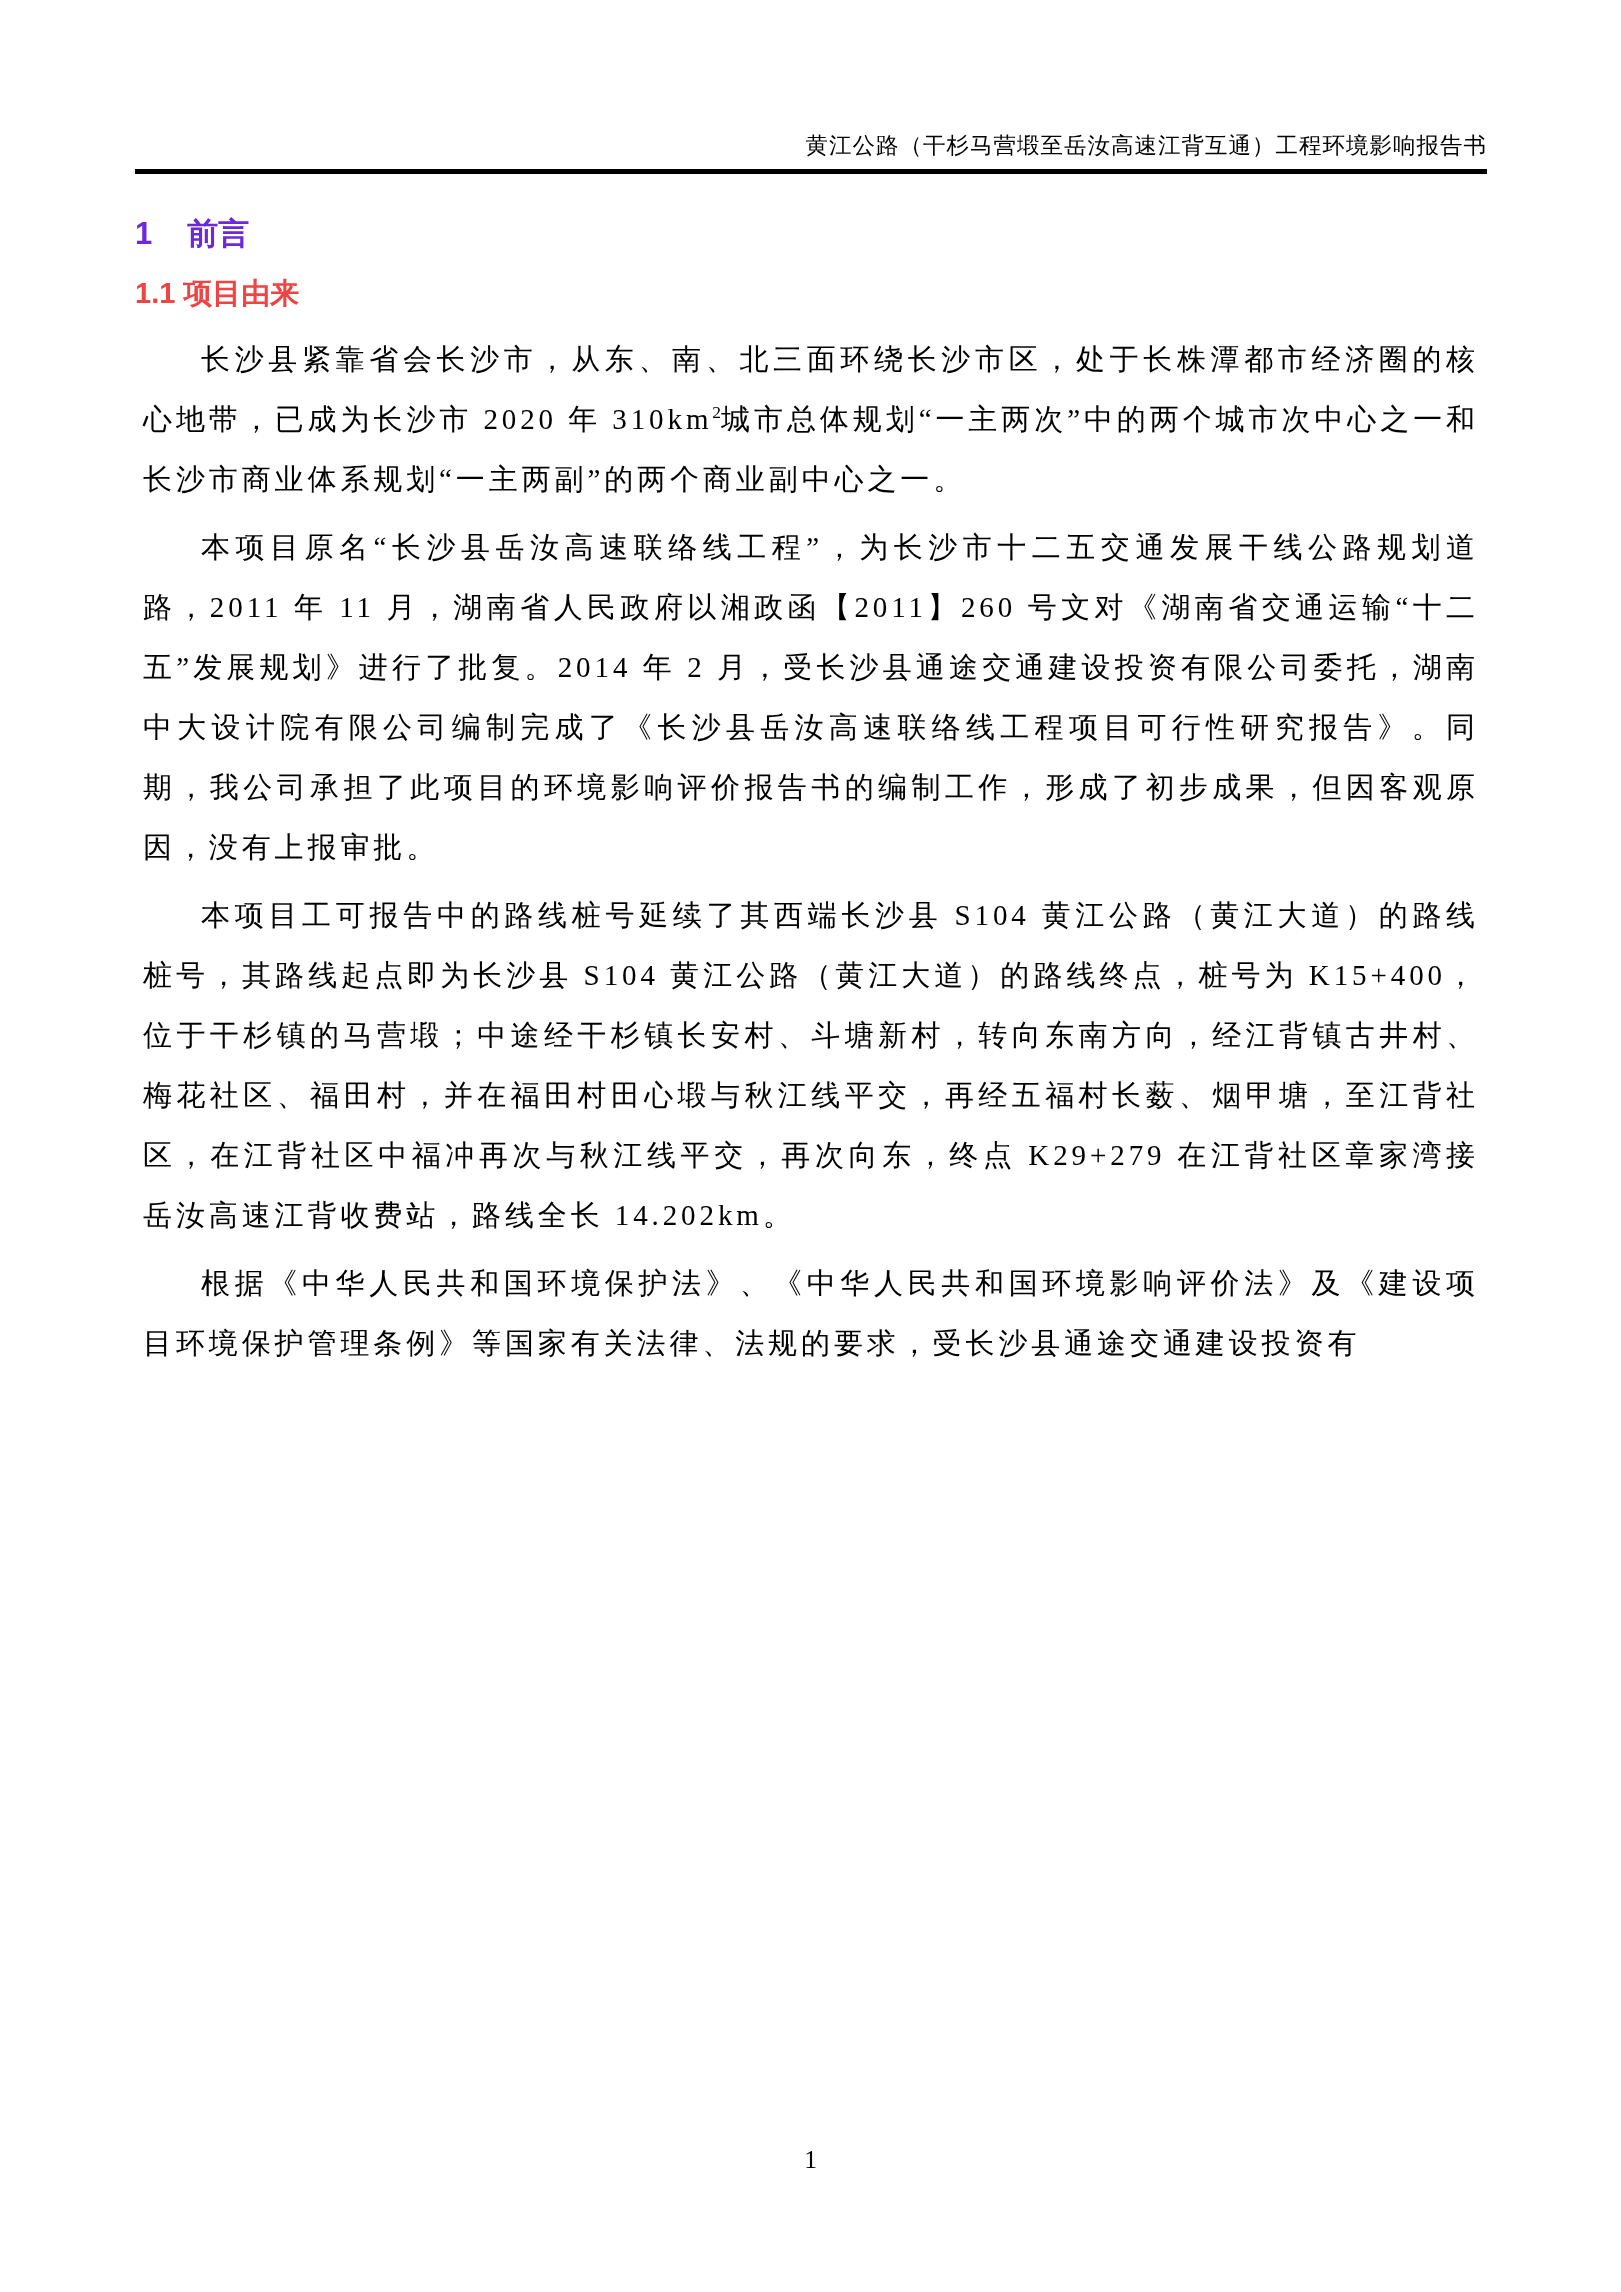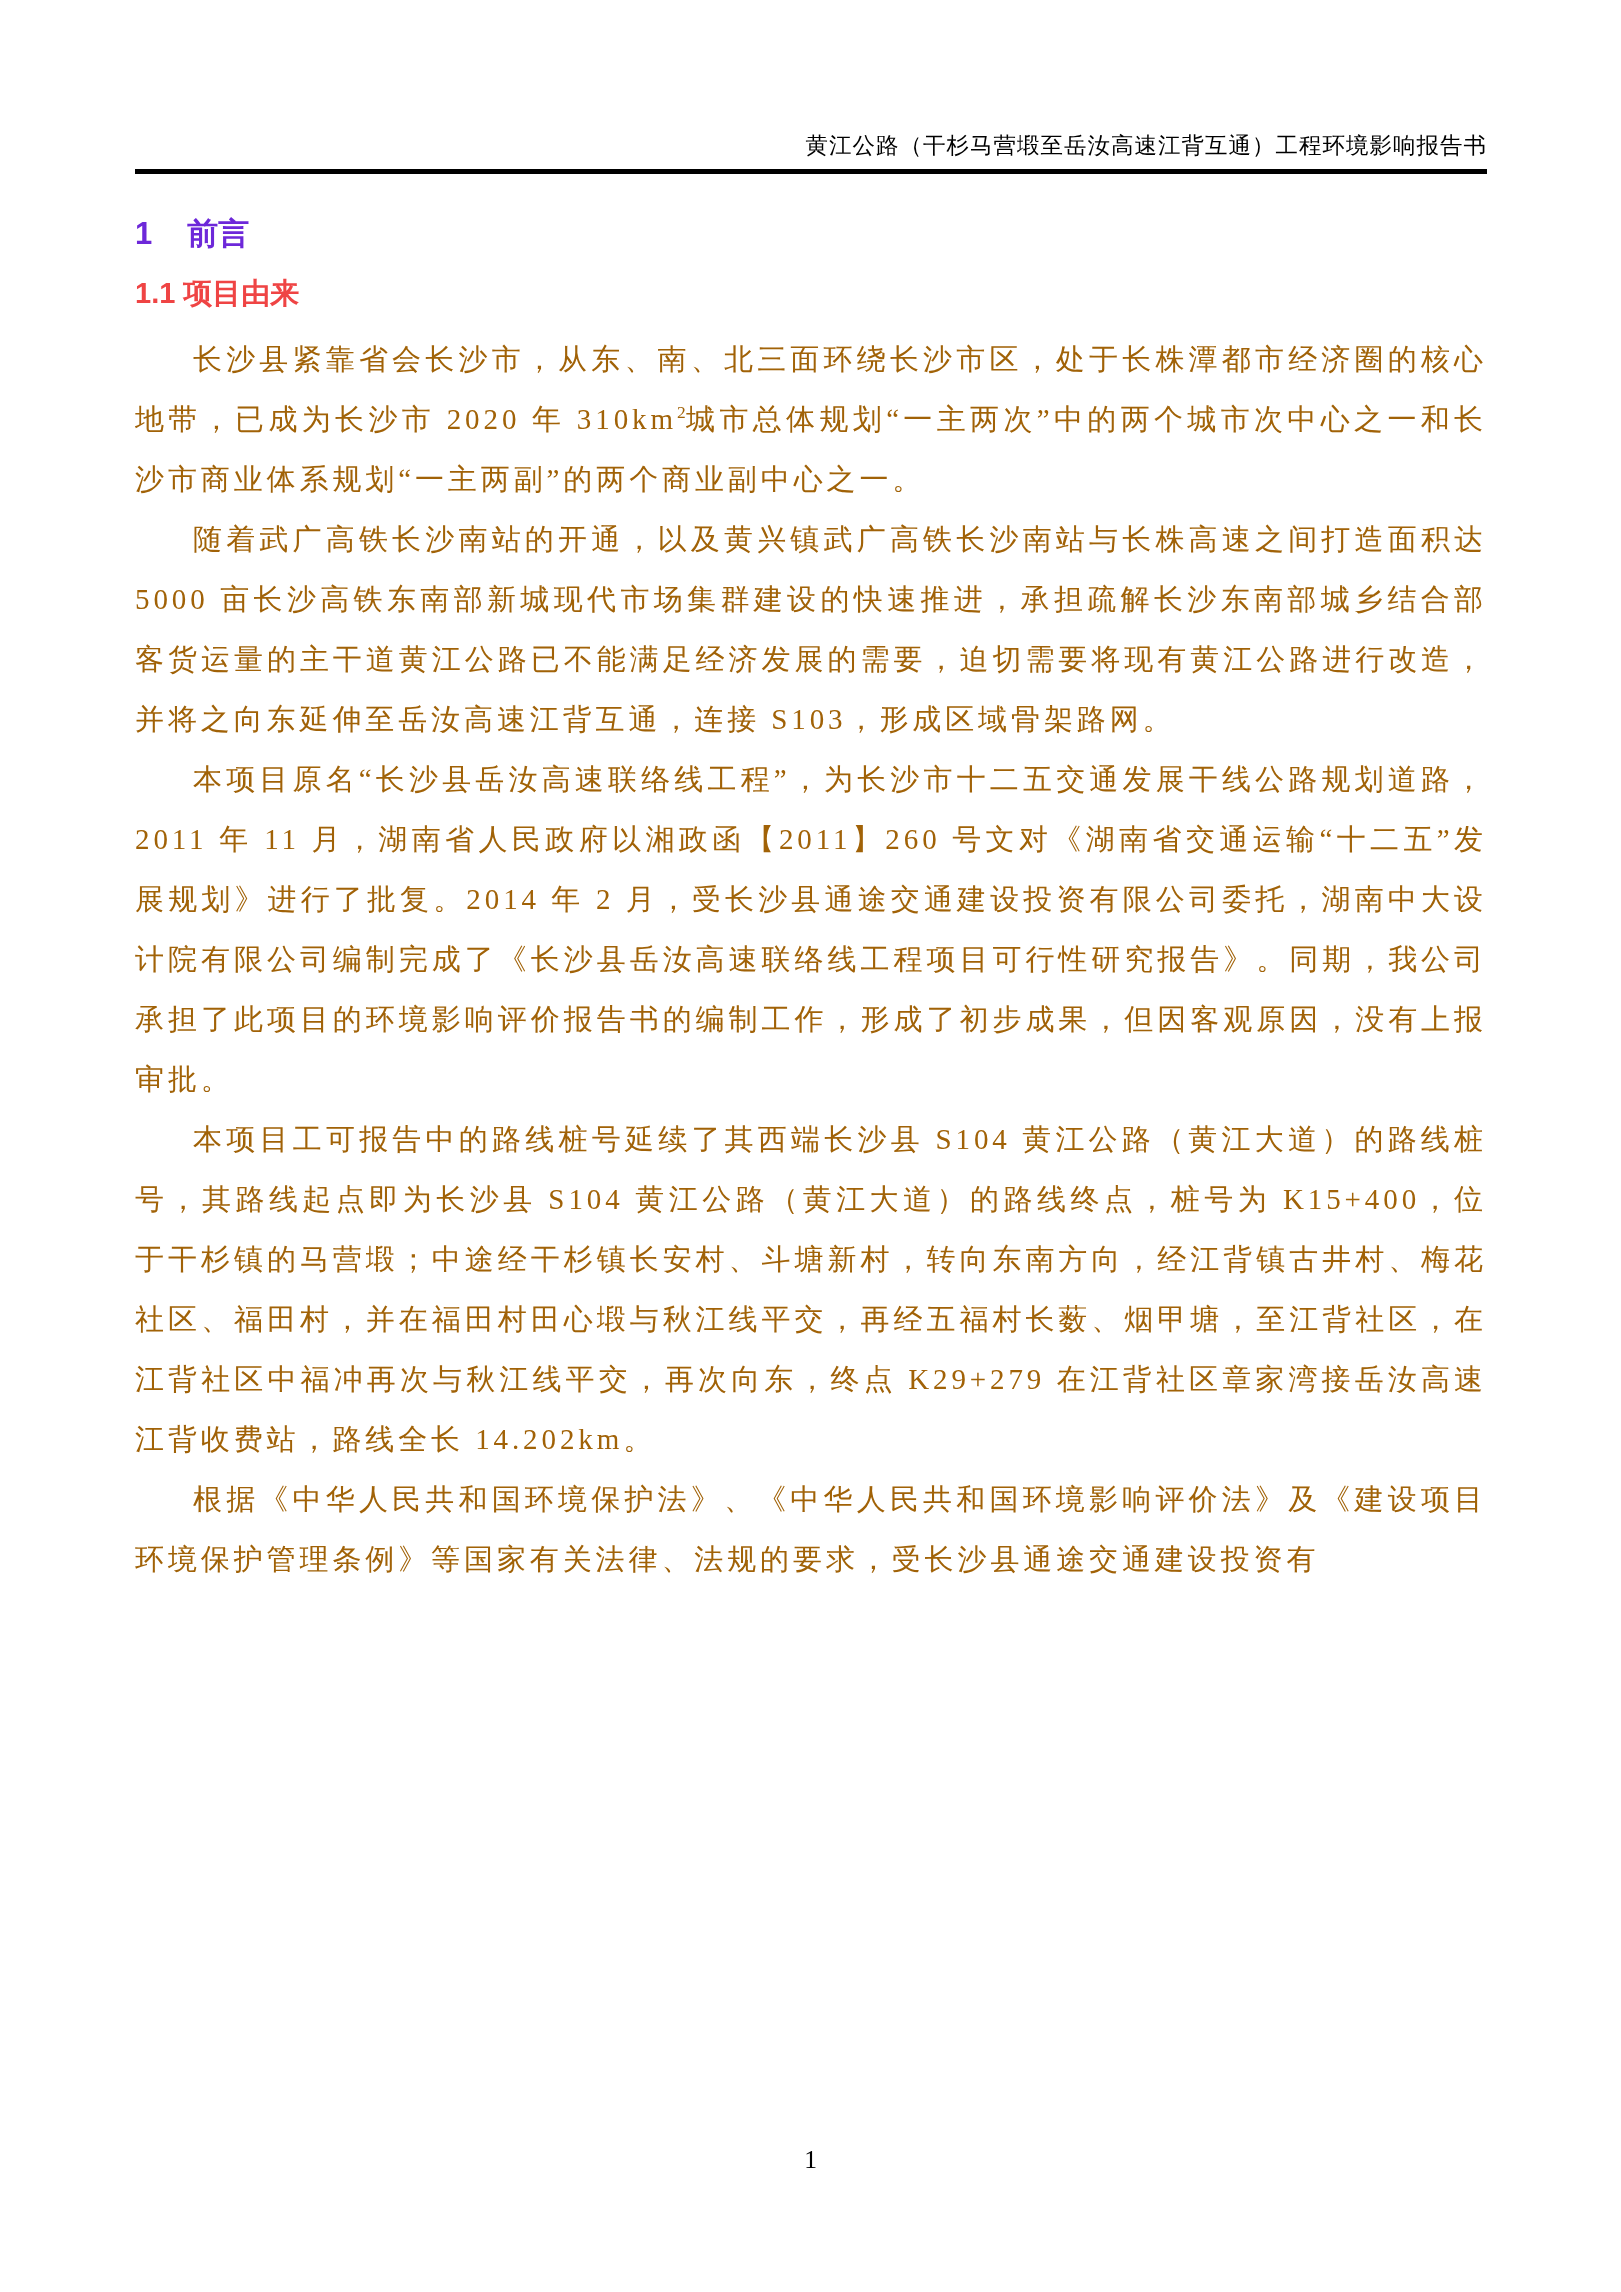--- a/index.html
+++ b/index.html
@@ -52,28 +52,28 @@
   .h1 .h1-num { margin-right: 35px; }
   .h2 {
     font-family: "Liberation Sans", "DejaVu Sans", sans-serif;
     font-weight: bold;
     font-size: 29px;
     line-height: 37px;
     margin: 0 0 17.6px 0;
     color: #ef4444;
   }
   .body-text p {
-    margin: 0;
+    margin: 8px;
     font-size: 29px;
     line-height: 60px;
     letter-spacing: 3.9px;
     text-align: justify;
     text-justify: inter-ideograph;
     text-indent: 2em;
-    color: #a16207;
+    color: #000000;
   }
   .body-text p sup {
     font-size: 0.6em;
     letter-spacing: 0;
     line-height: 0;
   }
   .footer-pagenum {
     position: absolute;
     top: 2145px;
     left: 0;
@@ -97,21 +97,20 @@
     <div class="h1">
       <span class="h1-num">1</span><span>前言</span>
     </div>
 
     <div class="h2">1.1 项目由来</div>
 
     <div class="body-text">
 
       <p><span>长沙县紧靠省会长沙市，从东、南、北三面环绕长沙市区，处于长株潭都市经济圈的核心地带，已成为长沙市 2020 年 310km</span><sup>2</sup><span>城市总体规划“一主两次”中的两个城市次中心之一和长沙市商业体系规划“一主两副”的两个商业副中心之一。</span></p>
 
-      <p>随着武广高铁长沙南站的开通，以及黄兴镇武广高铁长沙南站与长株高速之间打造面积达 5000 亩长沙高铁东南部新城现代市场集群建设的快速推进，承担疏解长沙东南部城乡结合部客货运量的主干道黄江公路已不能满足经济发展的需要，迫切需要将现有黄江公路进行改造，并将之向东延伸至岳汝高速江背互通，连接 S103，形成区域骨架路网。</p>
 
       <p>本项目原名“长沙县岳汝高速联络线工程”，为长沙市十二五交通发展干线公路规划道路，2011 年 11 月，湖南省人民政府以湘政函【2011】260 号文对《湖南省交通运输“十二五”发展规划》进行了批复。2014 年 2 月，受长沙县通途交通建设投资有限公司委托，湖南中大设计院有限公司编制完成了《长沙县岳汝高速联络线工程项目可行性研究报告》。同期，我公司承担了此项目的环境影响评价报告书的编制工作，形成了初步成果，但因客观原因，没有上报审批。</p>
 
 
       <p>本项目工可报告中的路线桩号延续了其西端长沙县 S104 黄江公路（黄江大道）的路线桩号，其路线起点即为长沙县 S104 黄江公路（黄江大道）的路线终点，桩号为 K15+400，位于干杉镇的马营塅；中途经干杉镇长安村、斗塘新村，转向东南方向，经江背镇古井村、梅花社区、福田村，并在福田村田心塅与秋江线平交，再经五福村长薮、烟甲塘，至江背社区，在江背社区中福冲再次与秋江线平交，再次向东，终点 K29+279 在江背社区章家湾接岳汝高速江背收费站，路线全长 14.202km。</p>
 
       <p>根据《中华人民共和国环境保护法》、《中华人民共和国环境影响评价法》及《建设项目环境保护管理条例》等国家有关法律、法规的要求，受长沙县通途交通建设投资有</p>
 
     </div>
   </div>

